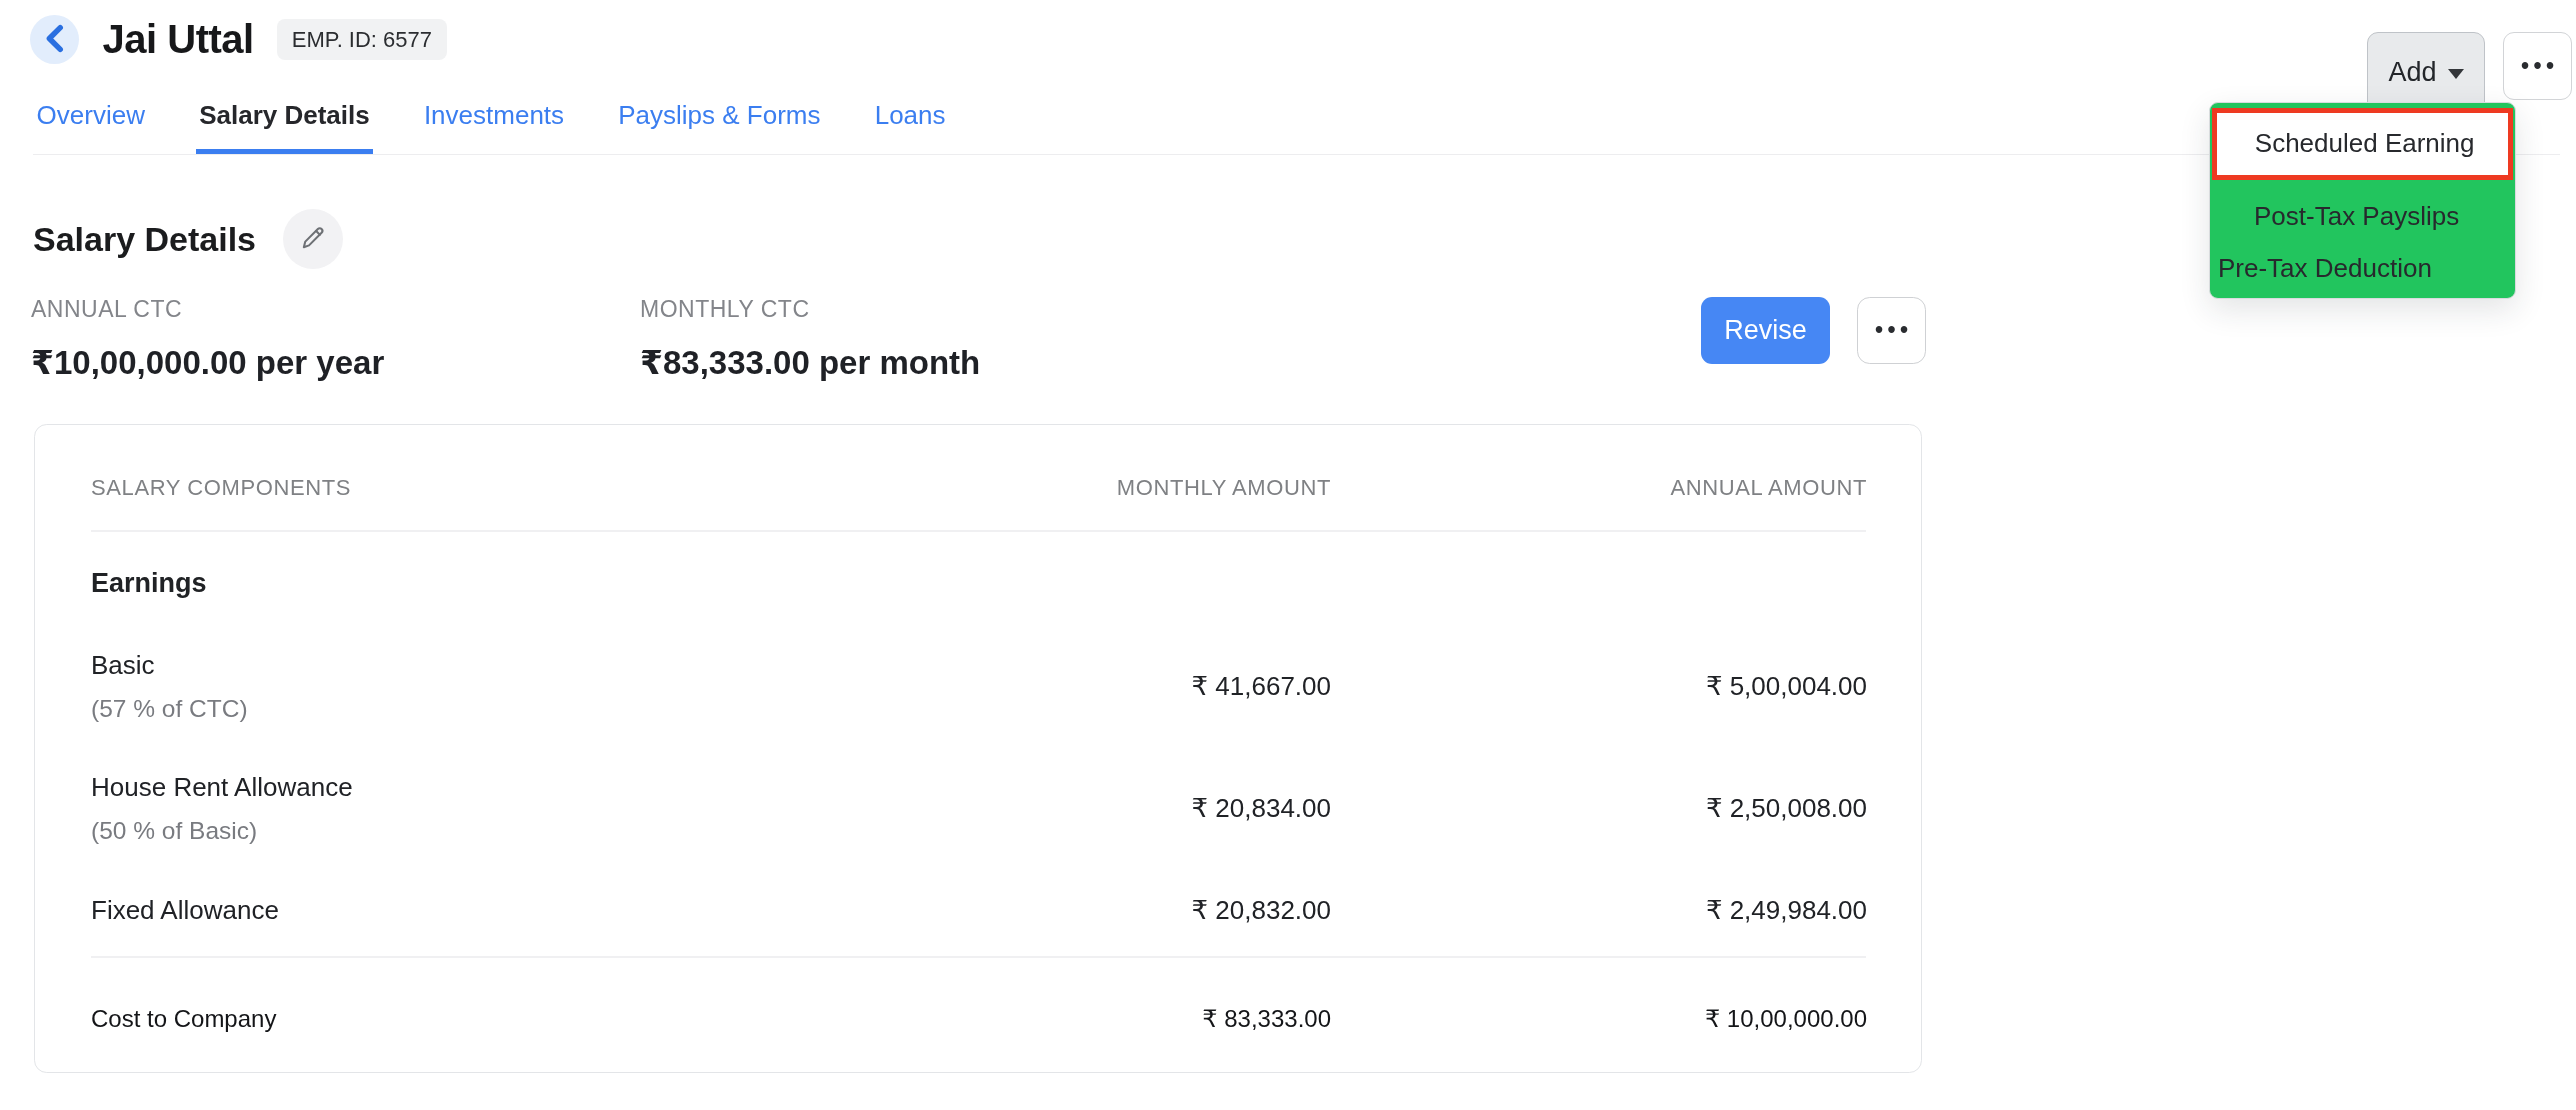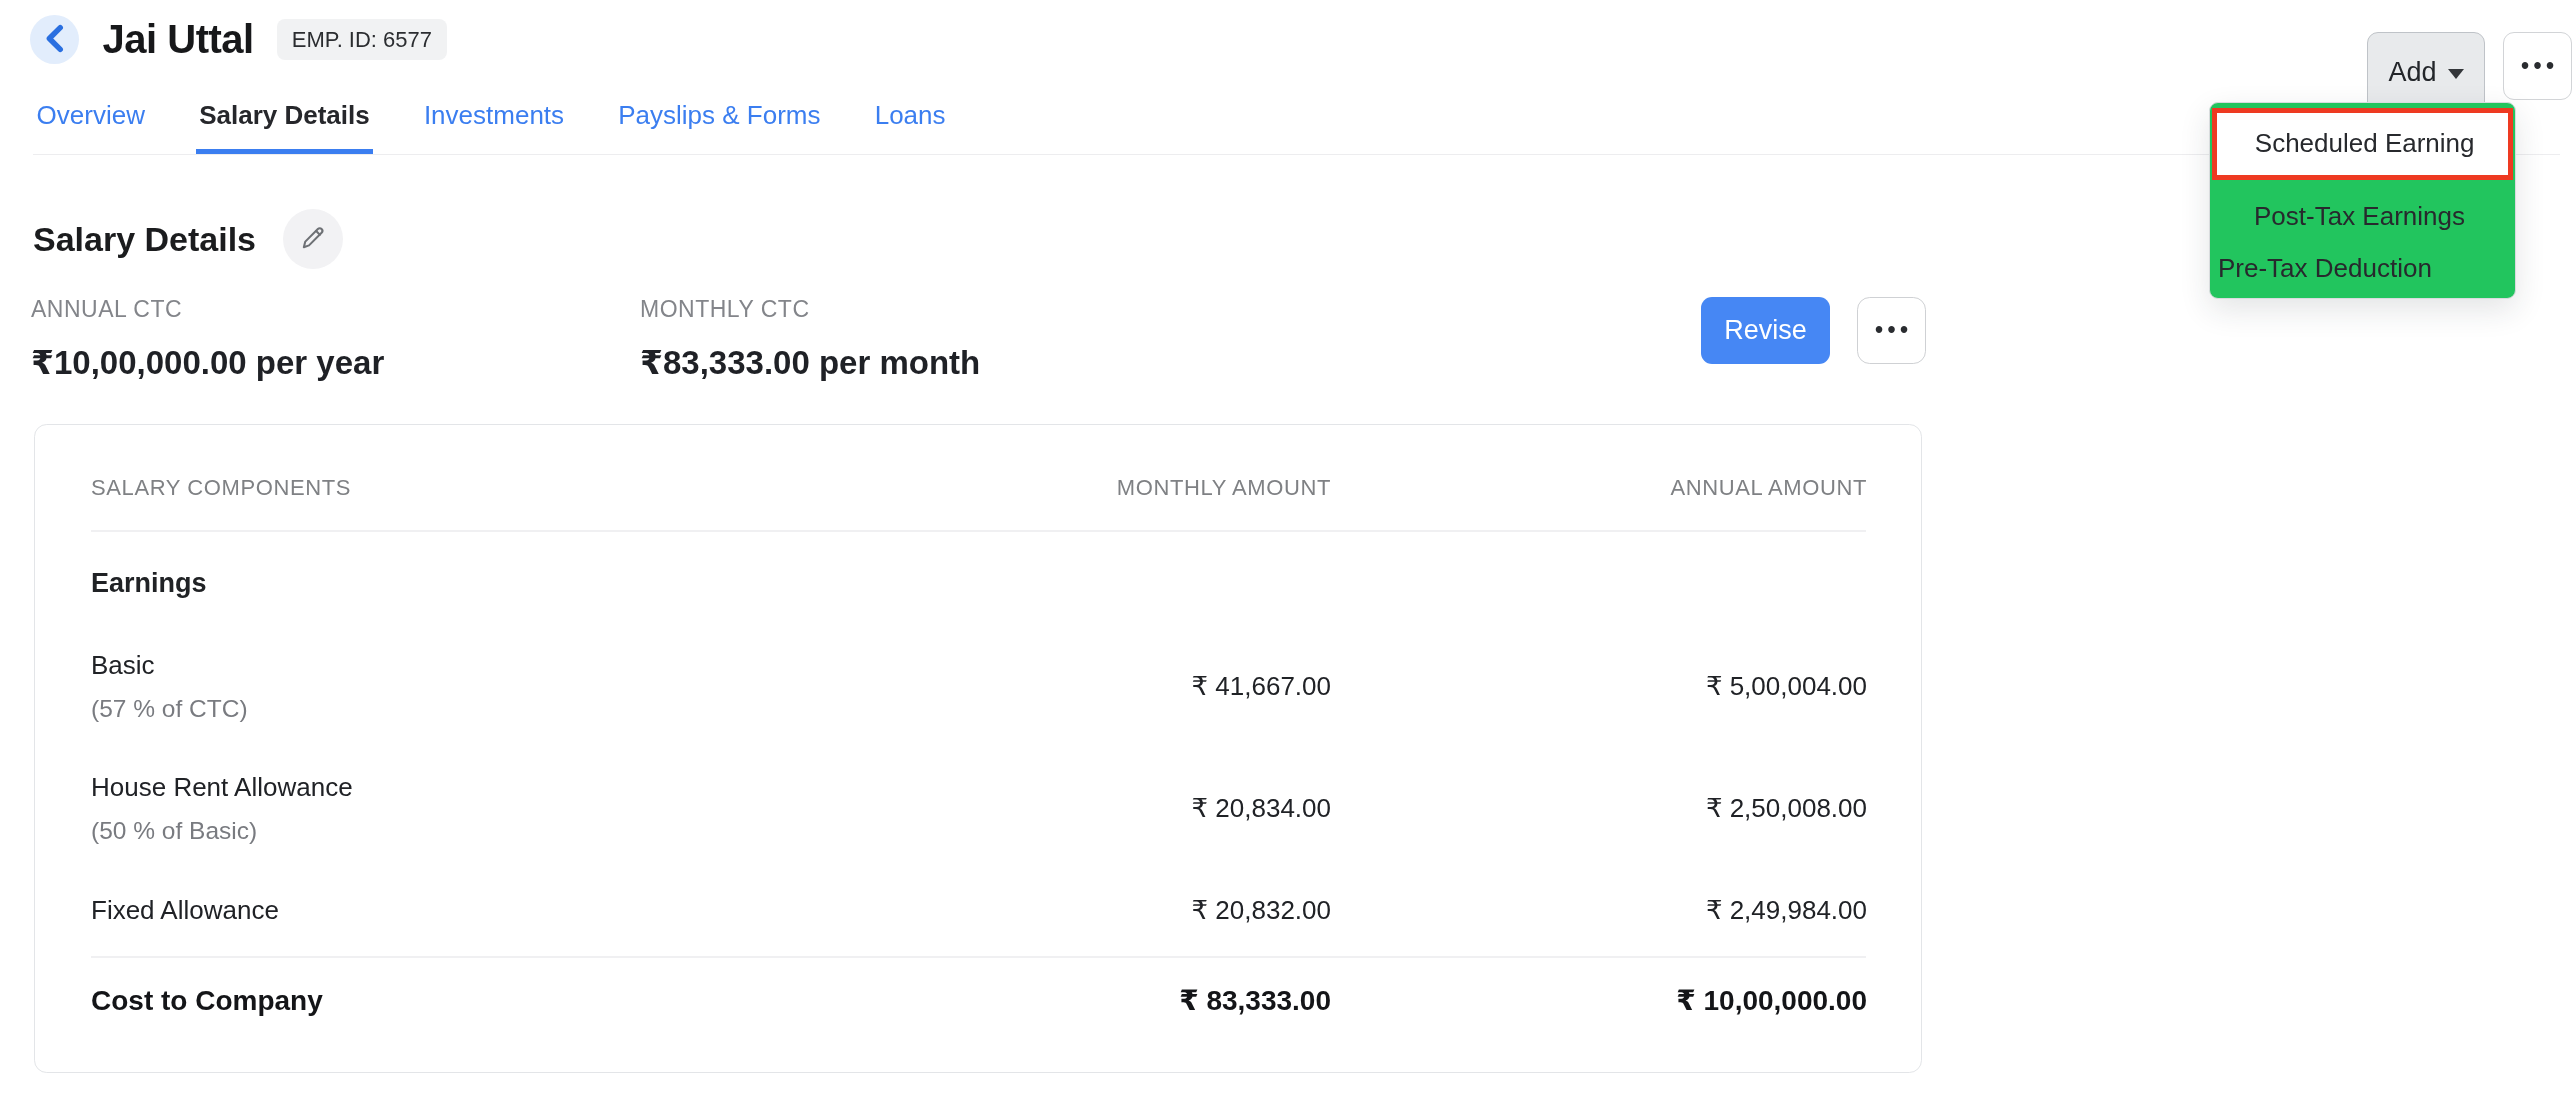--- a/index.html
+++ b/index.html
@@ -62,21 +62,21 @@
   .divider{position:absolute;left:56px;right:55px;height:1.8px;background:#f0f0f2;}
   .div1{top:105px;}
   .div2{top:531px;}
   .group-label{top:132px;height:53px;display:flex;align-items:center;font-size:27px;font-weight:600;color:#202225;}
   .trow{font-size:26px;color:#202226;}
   .row1{top:216px;height:91px;}
   .row2{top:338px;height:91px;}
   .row3{top:460px;height:51px;}
   .cname{font-weight:500;}
   .cnote{margin-top:14.5px;font-size:24.5px;font-weight:400;color:#797b80;}
-  .total-row{top:550px;height:51px;font-size:28px;font-weight:700;color:#141518;}
+  .total-row{top:568px;height:51px;font-size:24px;font-weight:400;color:#141518;}
 </style>
 </head>
 <body>
 
 <div class="canvas">
 
   <div class="header">
     <div class="back-btn">
       <span>
         <svg width="23.6" height="31" viewBox="0 0 26 34">
@@ -99,21 +99,21 @@
   <div class="tabs">
     <div class="tab">Overview</div>
     <div class="tab active">Salary Details</div>
     <div class="tab">Investments</div>
     <div class="tab">Payslips &amp; Forms</div>
     <div class="tab">Loans</div>
   </div>
 
   <div class="menu">
     <div class="menu-item first">Scheduled Earning</div>
-    <div class="menu-item second">Post-Tax Earnings</div>
+    <div class="menu-item second">Post-Tax Payslips</div>
     <div class="menu-item third">Pre-Tax Deduction</div>
   </div>
 
   <div class="sec-head">
     <div class="sec-title">Salary Details</div>
     <div class="edit-btn">
       <span>
         <svg width="29" height="29" viewBox="0 0 24 24" fill="none" stroke="#6e7175" stroke-width="1.7" stroke-linejoin="round" stroke-linecap="round">
             <path d="M4 20l1.2-4.6L15.6 5a2.15 2.15 0 0 1 3.1 3.1L8.3 18.5 4 20z"></path>
             <path d="M14.2 6.6l3.1 3.1"></path>

